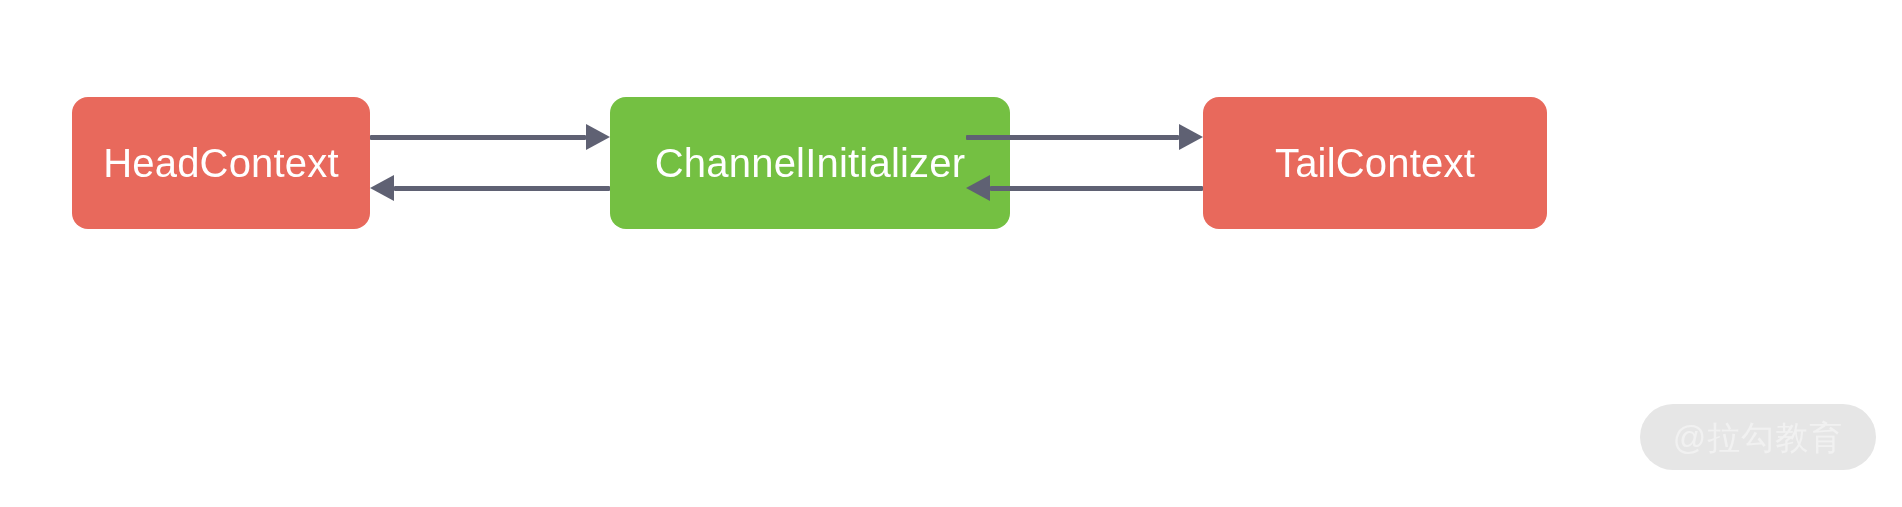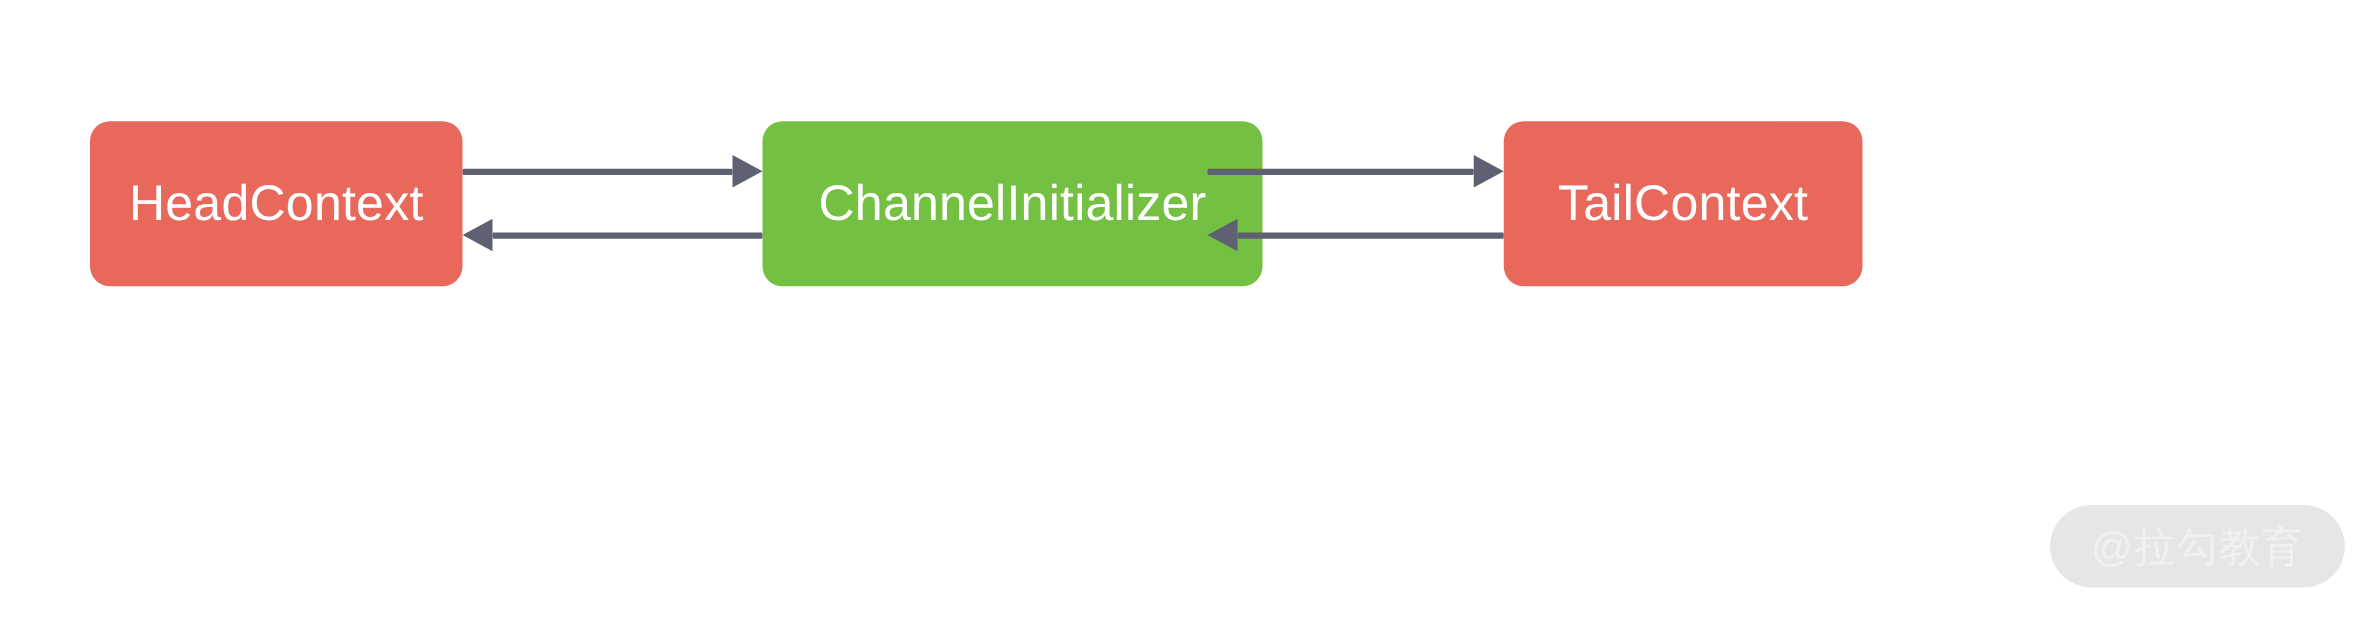--- a/index.html
+++ b/index.html
@@ -46,21 +46,21 @@
   }
   #node-channel {
     left: 610px;
     top: 97px;
     width: 400px;
     height: 132px;
   }
   #node-tail {
     left: 1203px;
     top: 97px;
-    width: 287px;
+    width: 344px;
     height: 132px;
     text-align: center;
   }
 
   
   .edge {
     position: absolute;
     height: 0;
   }
   .edge-line {

